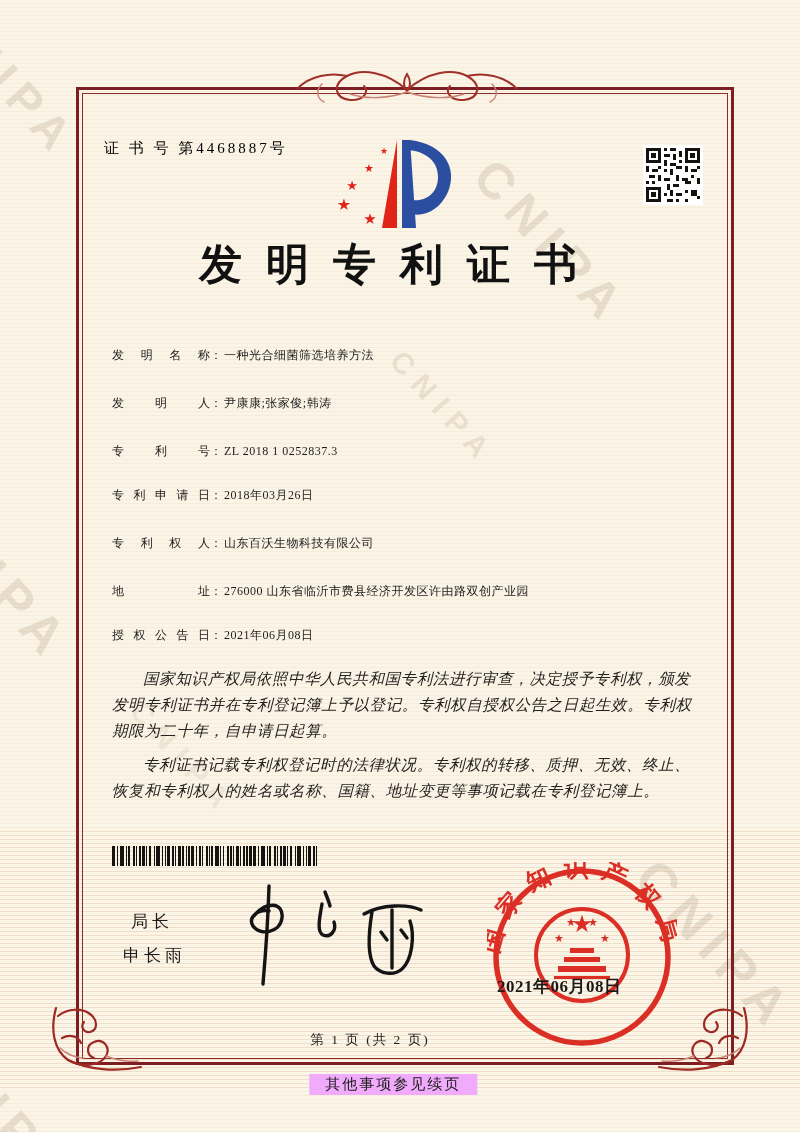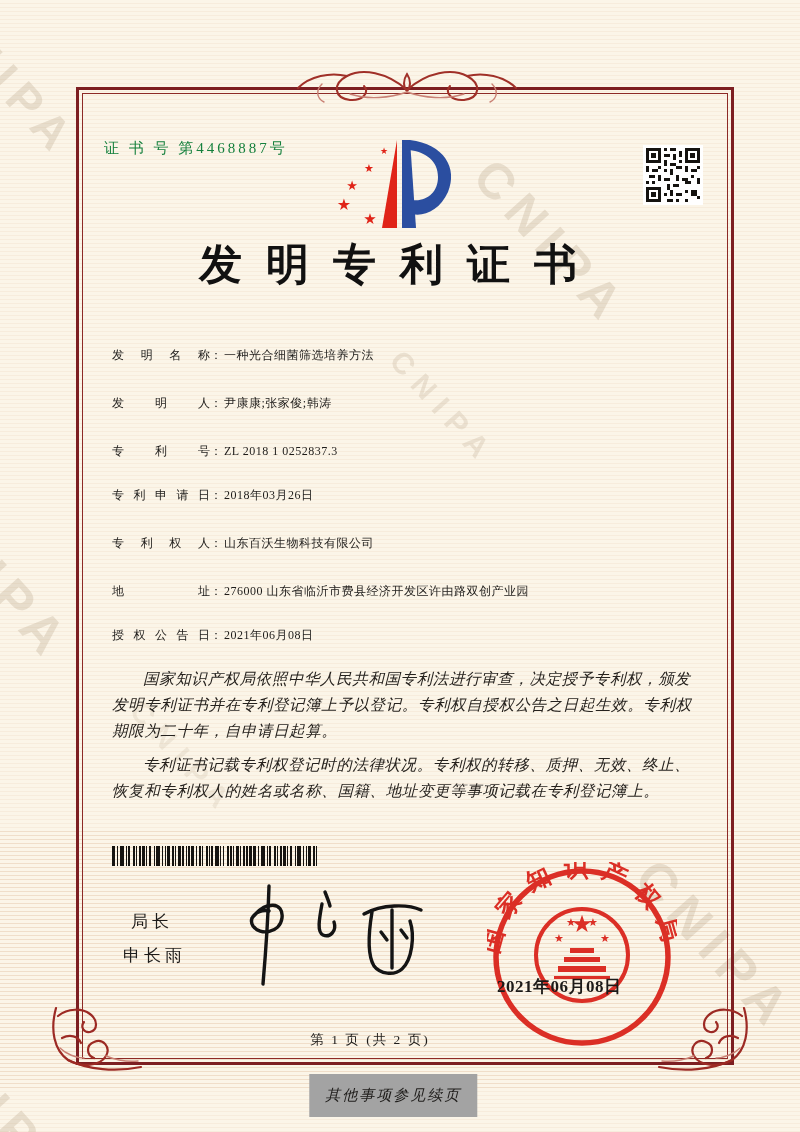--- a/index.html
+++ b/index.html
@@ -31,21 +31,21 @@
   .wm6{left:668px;top:848px;font-size:52px;}
   .wm7{left:-50px;top:1014px;font-size:50px;}
   
   .frame{
     position:absolute;left:76px;top:87px;width:652px;height:972px;z-index:2;
     border:3px solid #7d1f22;
   }
   .frame-inner{position:absolute;inset:3px;border:1px solid #8d2a26;}
   .ornament{position:absolute;z-index:3;}
   
-  .cert-no{position:absolute;left:104px;top:139px;z-index:3;font-size:15px;letter-spacing:3px;color:#15803d;}
+  .cert-no{position:absolute;left:104px;top:139px;z-index:3;font-size:15px;letter-spacing:3px;color:#000000;}
   .logo{position:absolute;left:334px;top:134px;z-index:3;}
   .qr{position:absolute;left:643px;top:145px;z-index:3;}
   .title{
     position:absolute;left:12px;top:236px;width:776px;z-index:3;text-align:center;
     font-size:43px;font-weight:700;letter-spacing:24px;color:#111;font-family:Liberation Serif, serif;
   }
   .row{position:absolute;left:112px;width:606px;height:26px;z-index:3;font-size:12px;}
   .flabel{display:inline-block;width:98px;text-align:justify;text-align-last:justify;vertical-align:top;}
   .fcolon{display:inline-block;}
   .fvalue{display:inline-block;margin-left:2px;letter-spacing:.5px;}
@@ -61,21 +61,21 @@
   .officer-name{position:absolute;left:123px;top:944px;z-index:3;font-size:17px;letter-spacing:4px;}
   .signature{position:absolute;left:222px;top:876px;z-index:3;}
   .seal{position:absolute;left:487px;top:862px;z-index:4;opacity:.95;}
   .seal-date{
     position:absolute;left:497px;top:975px;z-index:5;font-size:17px;font-weight:700;
     letter-spacing:.5px;color:#1c1a18;white-space:nowrap;
   }
   .page-info{position:absolute;left:60px;top:1031px;width:620px;z-index:3;text-align:center;font-size:13.5px;letter-spacing:2px;}
   .footer-note{
     position:absolute;left:50%;top:1074px;transform:translateX(-54%);z-index:3;
-    background:#a3a3a3;padding:12px 16px;font-size:15px;font-style:italic;letter-spacing:2px;
+    background:#f0abfc;padding:1px 16px;font-size:15px;letter-spacing:2px;
   }
 </style>
 </head>
 <body>
 
 <div class="page">
 
   <div class="wave-strong"></div>
 
   <div class="wm wm1">CNIPA</div>

